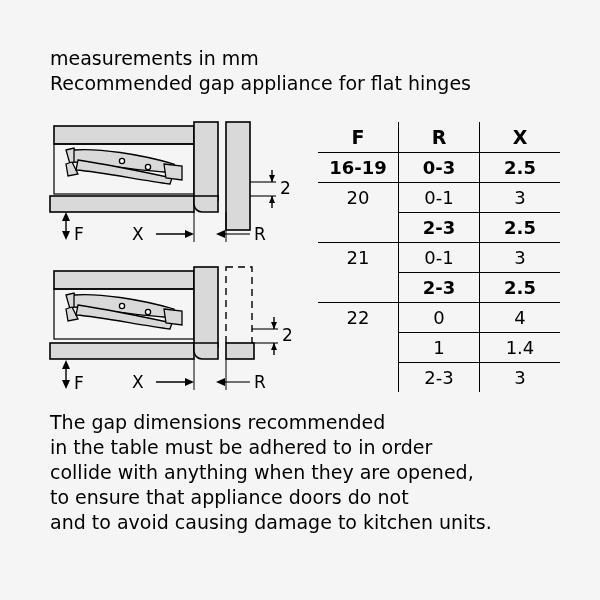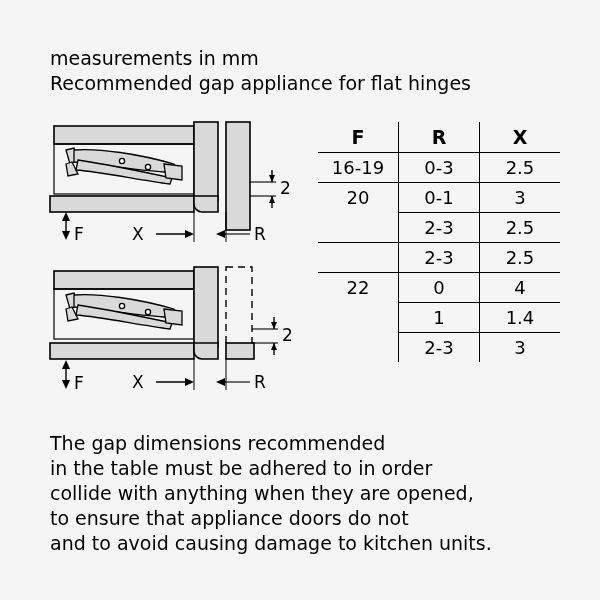--- a/index.html
+++ b/index.html
@@ -74,30 +74,30 @@
   }
   table.dims th {
     font-weight: bold;
     font-size: 19px;
     height: 30px;
   }
   
   table.dims td.c0, table.dims th.c0 { border-right: 1.5px solid #000; }
   table.dims td.c1, table.dims th.c1 { border-right: 1.5px solid #000; }
   
-  table.dims tr.hrule td, table.dims tr.hrule th { border-bottom: 1.5px solid #000; }
+  table.dims tr.hrule td, table.dims tr.hrule th { border-bottom: 1.5px solid #000; font-weight: bold; }
   table.dims tr.headrow th { border-bottom: 1.5px solid #000; }
   
   table.dims td.subrule { border-top: 1.5px solid #000; margin-left: 23px; }
 
   
   .footer {
     position: absolute;
     left: 50px;
-    top: 431px;
+    top: 410px;
     width: 540px;
   }
   .footer .line {
     font-size: 19px;
     line-height: 25px;
     white-space: nowrap;
   }
 </style>
 </head>
 <body>
@@ -234,20 +234,25 @@
         <tr>
           <td class="c0">20</td>
           <td class="c1">0-1</td>
           <td class="c2">3</td>
         </tr>
         <tr class="hrule">
           <td class="c0"></td>
           <td class="c1 subrule">2-3</td>
           <td class="c2 subrule">2.5</td>
         </tr>
+        <tr>
+          <td class="c0">21</td>
+          <td class="c1">0-1</td>
+          <td class="c2">3</td>
+        </tr>
         <tr class="hrule">
           <td class="c0"></td>
           <td class="c1 subrule">2-3</td>
           <td class="c2 subrule">2.5</td>
         </tr>
         <tr>
           <td class="c0">22</td>
           <td class="c1">0</td>
           <td class="c2">4</td>
         </tr>

